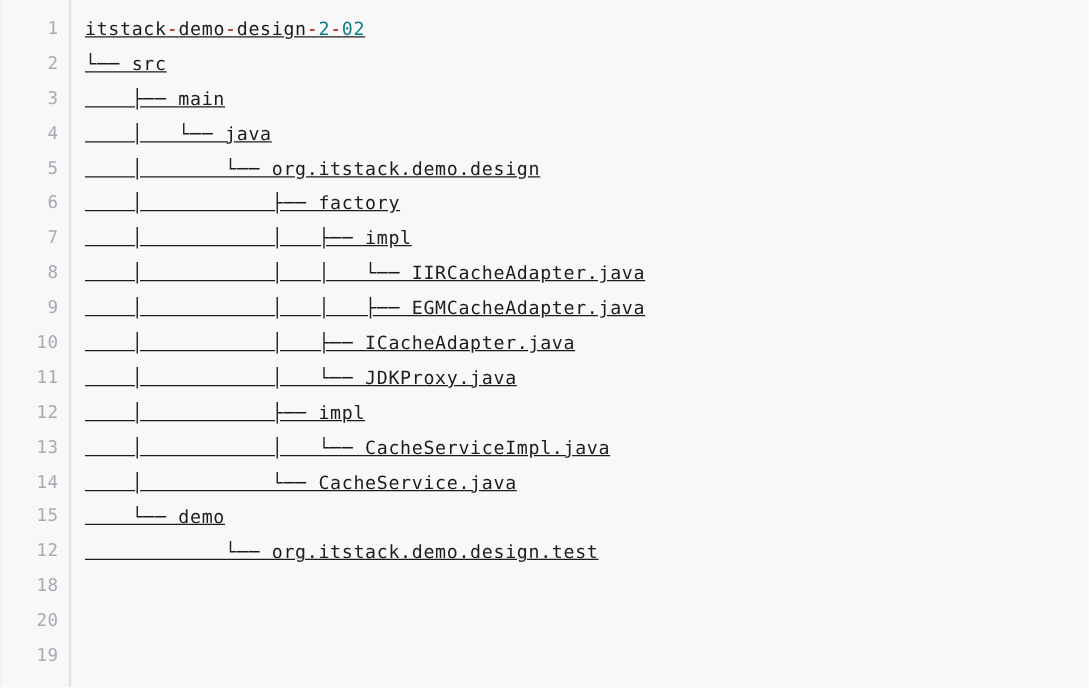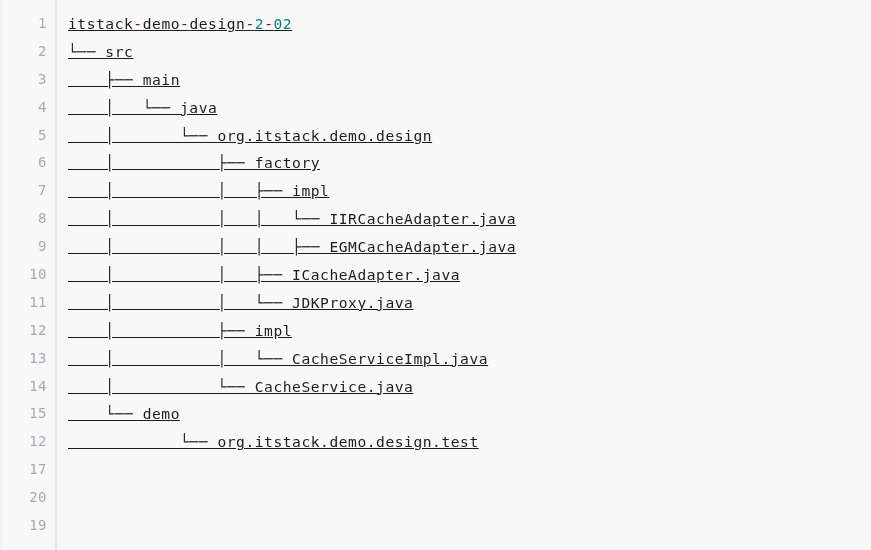--- a/index.html
+++ b/index.html
@@ -86,21 +86,21 @@
       <div class="gutter-line">7</div>
       <div class="gutter-line">8</div>
       <div class="gutter-line">9</div>
       <div class="gutter-line">10</div>
       <div class="gutter-line">11</div>
       <div class="gutter-line">12</div>
       <div class="gutter-line">13</div>
       <div class="gutter-line">14</div>
       <div class="gutter-line">15</div>
       <div class="gutter-line">12</div>
-      <div class="gutter-line">17</div>
+      <div class="gutter-line">18</div>
       <div class="gutter-line">20</div>
       <div class="gutter-line">19</div>
     </div>
 
   <div class="gutter-divider"></div>
 
   <div class="code-area" id="code-area">
       <div class="code-line"><span>itstack</span><span class="tok-punct">-</span><span>demo</span><span class="tok-punct">-</span><span>design</span><span class="tok-punct">-</span><span class="tok-num">2</span><span class="tok-punct">-</span><span class="tok-num">02</span></div>
       <div class="code-line"><span>└── src</span></div>
       <div class="code-line"><span>    ├── main</span></div>

